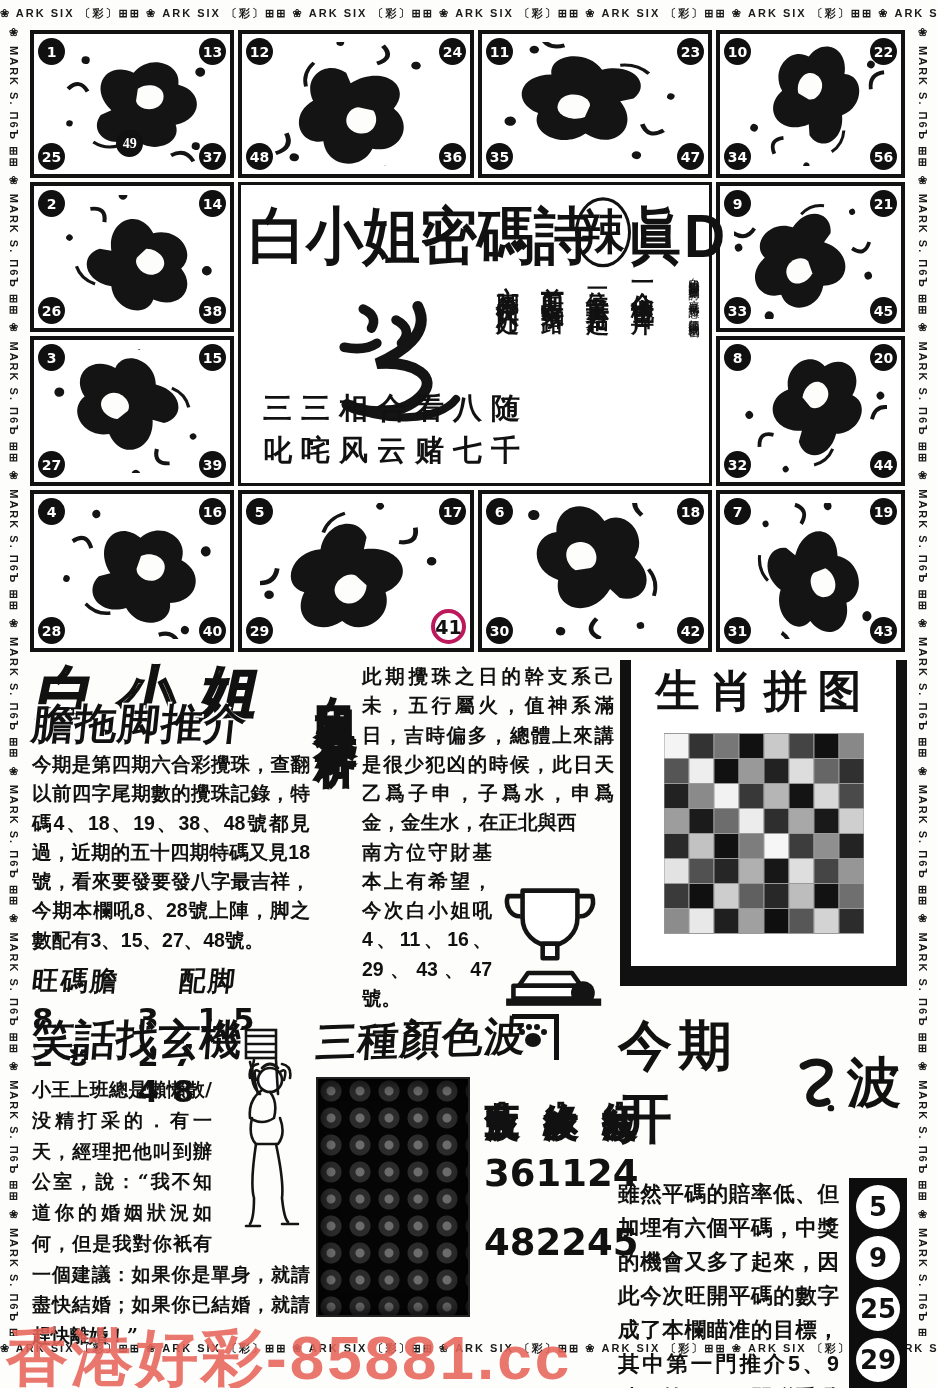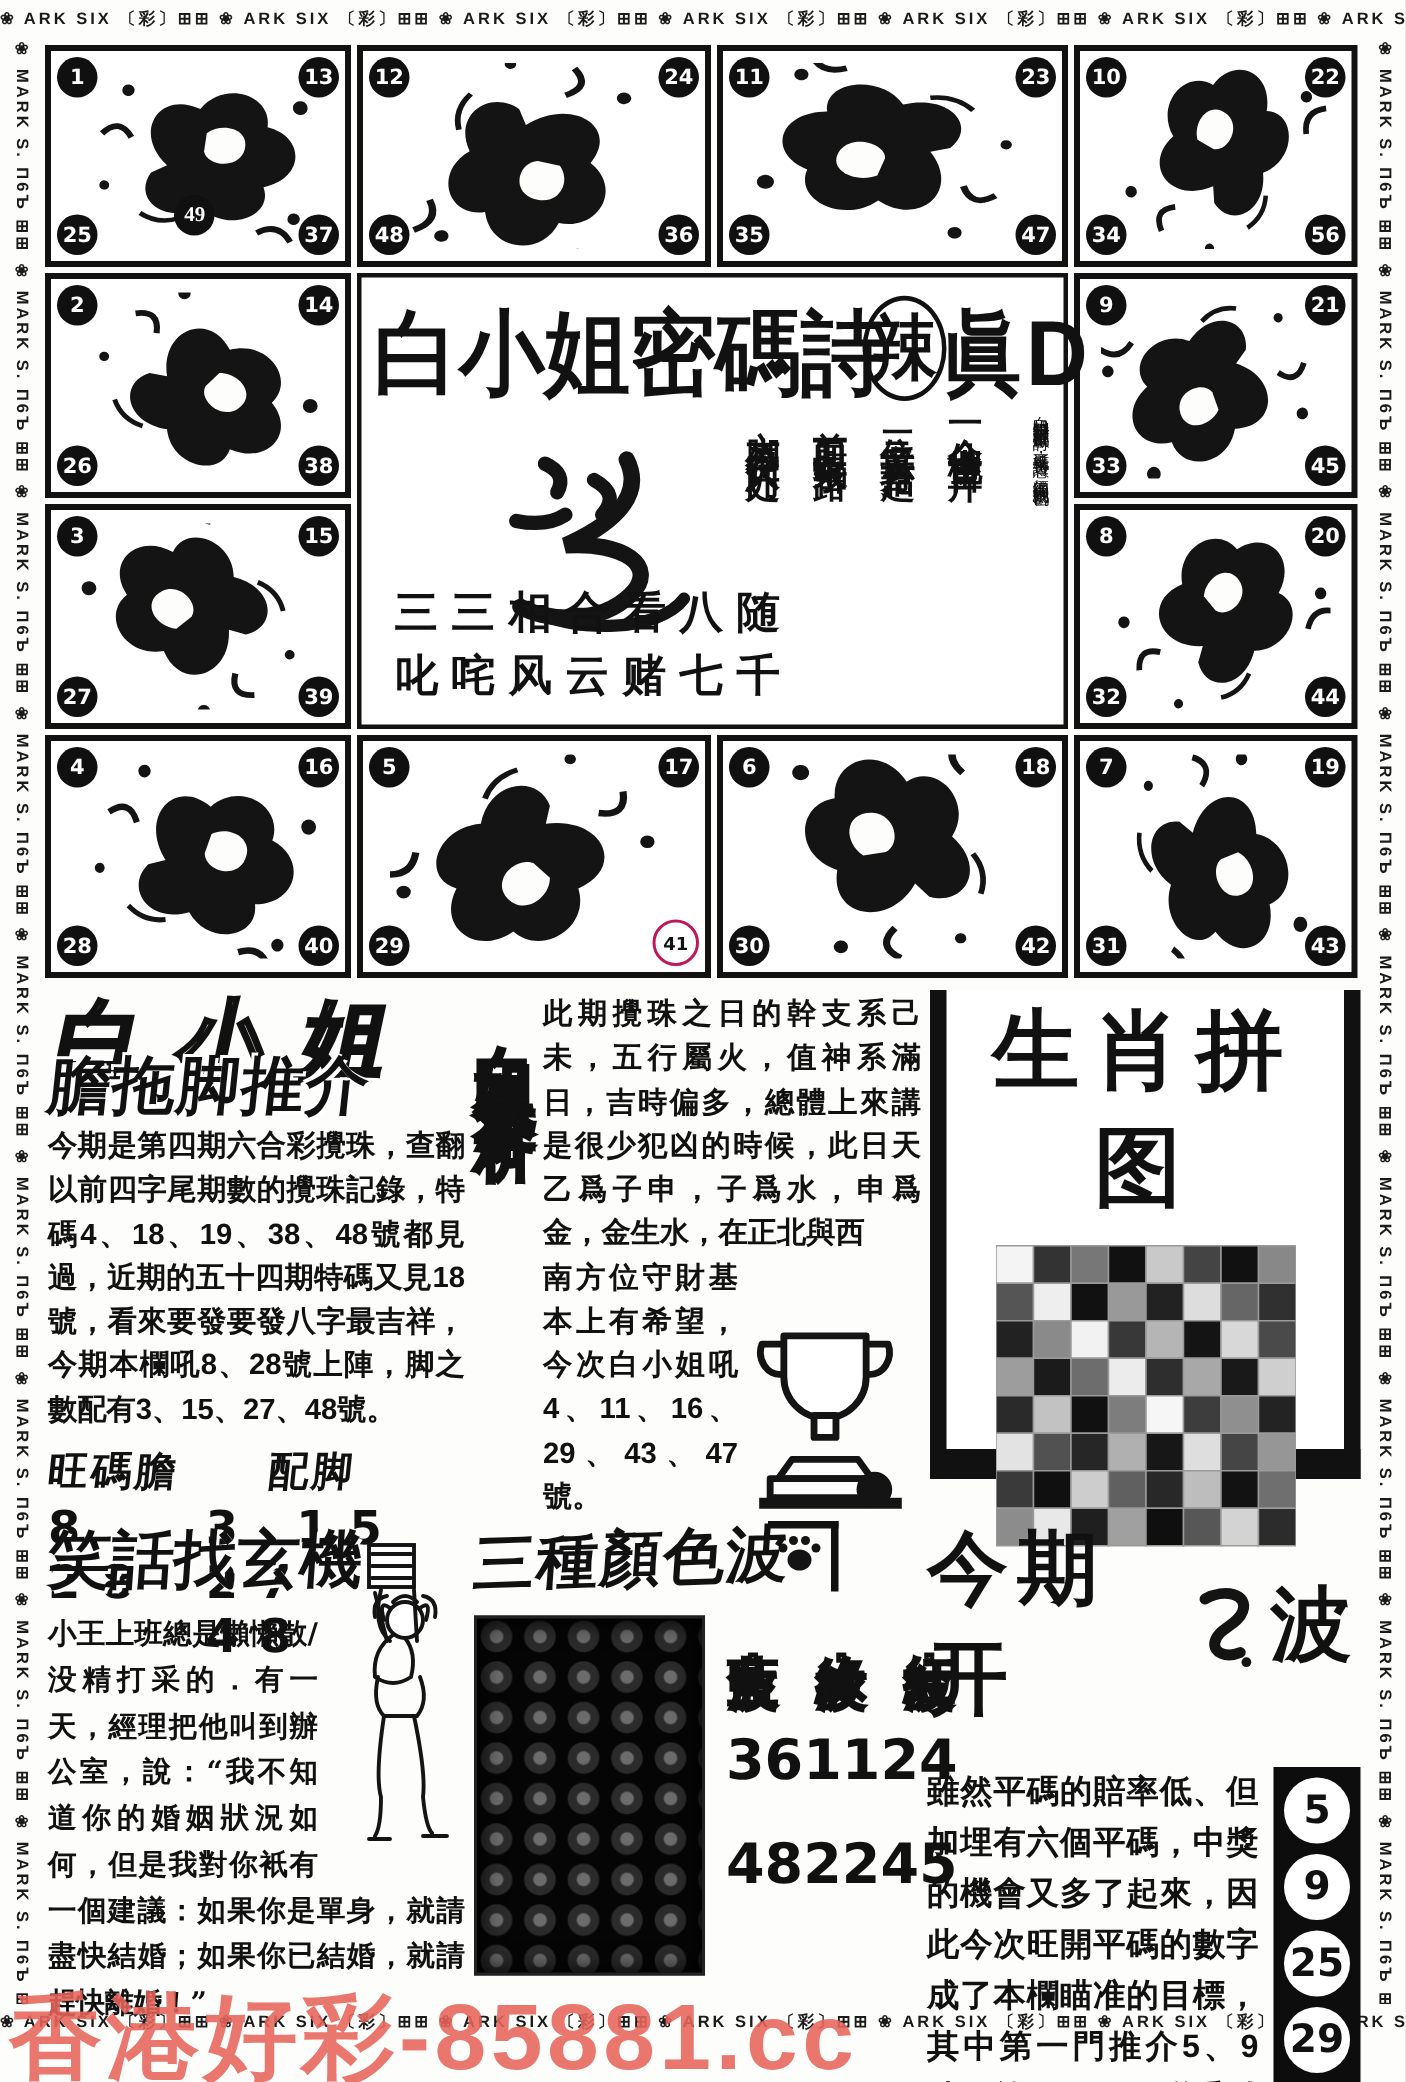--- a/index.html
+++ b/index.html
@@ -16,21 +16,21 @@
   .b-right{left:909px;}
   
   .panel{position:absolute;background:#fff;border:4px solid #121212;box-sizing:border-box;}
   .ink-svg{position:absolute;left:8%;top:6%;width:84%;height:88%;}
   .cnum{position:absolute;width:27px;height:27px;background:#101010;color:#fff;border-radius:50%;
         display:flex;align-items:center;justify-content:center;font-size:14px;font-weight:bold;
         font-family:"DejaVu Sans",sans-serif;z-index:3;}
   .cnum.tl{left:4px;top:4px;} .cnum.tr{right:4px;top:4px;}
   .cnum.bl{left:4px;bottom:4px;} .cnum.br{right:4px;bottom:4px;}
   .cnum.mid{left:42%;bottom:12%;font-family:Liberation Serif, serif;}
-  .cnum.plain{background:#fff;color:#111;border:2px solid #be185d;font-size:12px;}
+  .cnum.plain{background:#fff;color:#111;border:4px solid #be185d;font-size:19px;}
   
   .titlebox{position:absolute;left:238px;top:182px;width:474px;height:304px;background:#fff;
             border:3px solid #121212;box-sizing:border-box;}
   .headline{position:absolute;left:8px;top:10px;white-space:nowrap;font-weight:900;
             font-family:"Liberation Sans",sans-serif;font-size:57px;letter-spacing:0px;
             transform:scaleY(1.08);transform-origin:left top;}
   .headline .stamp{display:inline-block;margin-left:-16px;margin-right:-4px;border:3px solid #111;
             border-radius:50%;font-size:44px;padding:0 3px;vertical-align:8px;background:transparent;}
   .calli{position:absolute;left:60px;top:105px;width:190px;height:150px;}
   .poem{position:absolute;right:8px;top:84px;height:190px;writing-mode:vertical-rl;
@@ -57,21 +57,21 @@
   .sebo-title{writing-mode:vertical-rl;font-size:40px;font-weight:900;color:#fff;
             -webkit-text-stroke:2.5px #111;letter-spacing:10px;line-height:1;margin-right:6px;
             margin-top:4px;}
   .sebo-main{flex:1;}
   .sebo-flex{display:flex;align-items:flex-end;}
   .trophy{width:128px;flex:0 0 128px;margin-left:-6px;}
   .sx-box{border-left:11px solid #111;border-right:11px solid #111;border-bottom:20px solid #111;
           background:#fff;text-align:center;}
   .sx-small{font-size:22px;font-weight:bold;font-family:"DejaVu Serif",serif;letter-spacing:14px;
           margin-top:4px;}
-  .sx-big{font-size:58px;font-weight:900;font-family:"DejaVu Serif",serif;letter-spacing:10px;
+  .sx-big{font-size:44px;font-weight:900;font-family:"DejaVu Serif",serif;letter-spacing:10px;
           margin-top:2px;}
   .puzzle{width:200px;height:205px;margin:10px auto 8px auto;display:block;}
   
   .joke-title{font-size:42px;font-weight:900;letter-spacing:0px;transform:skewX(-4deg);
           text-shadow:2px 2px 0 #fff;white-space:nowrap;}
   .joke-body{margin-top:6px;font-family:"DejaVu Serif",serif;font-size:19px;line-height:1.62;
           font-weight:bold;text-align:justify;}
   .woman{float:right;width:96px;height:205px;margin:-46px -4px 4px 6px;}
   .color-title-row{display:flex;align-items:flex-start;}
   .color-title{font-family:"DejaVu Serif",serif;font-size:41px;font-weight:900;letter-spacing:1px;

